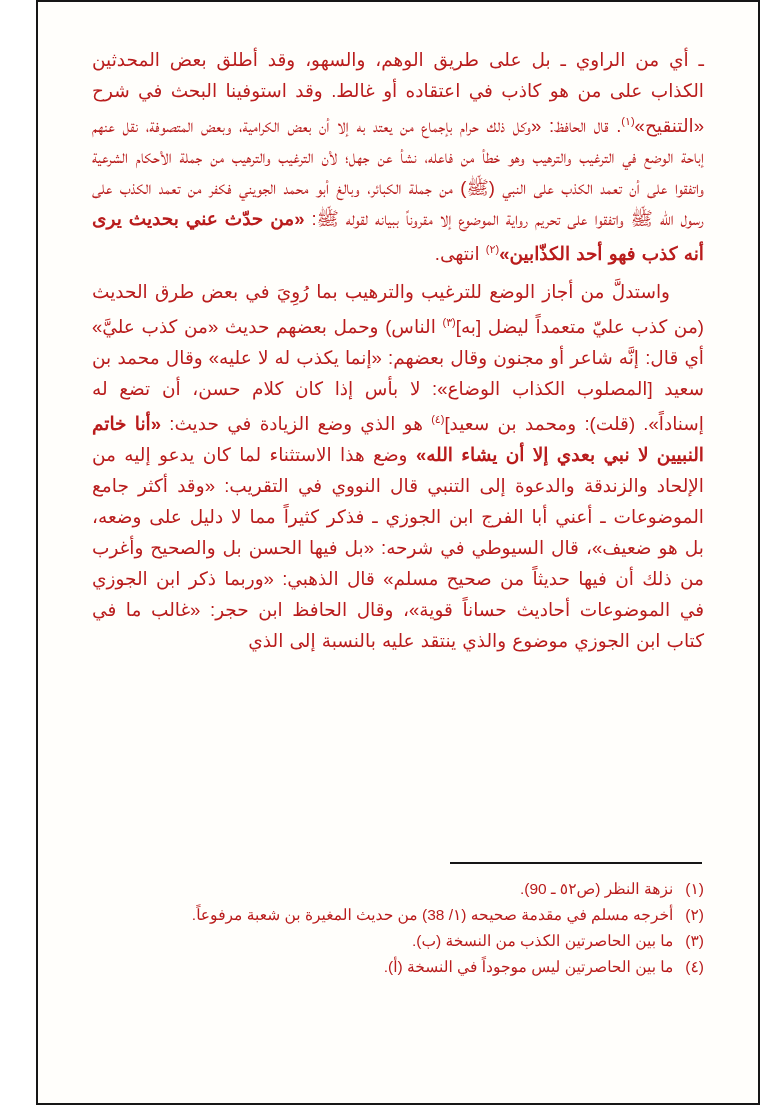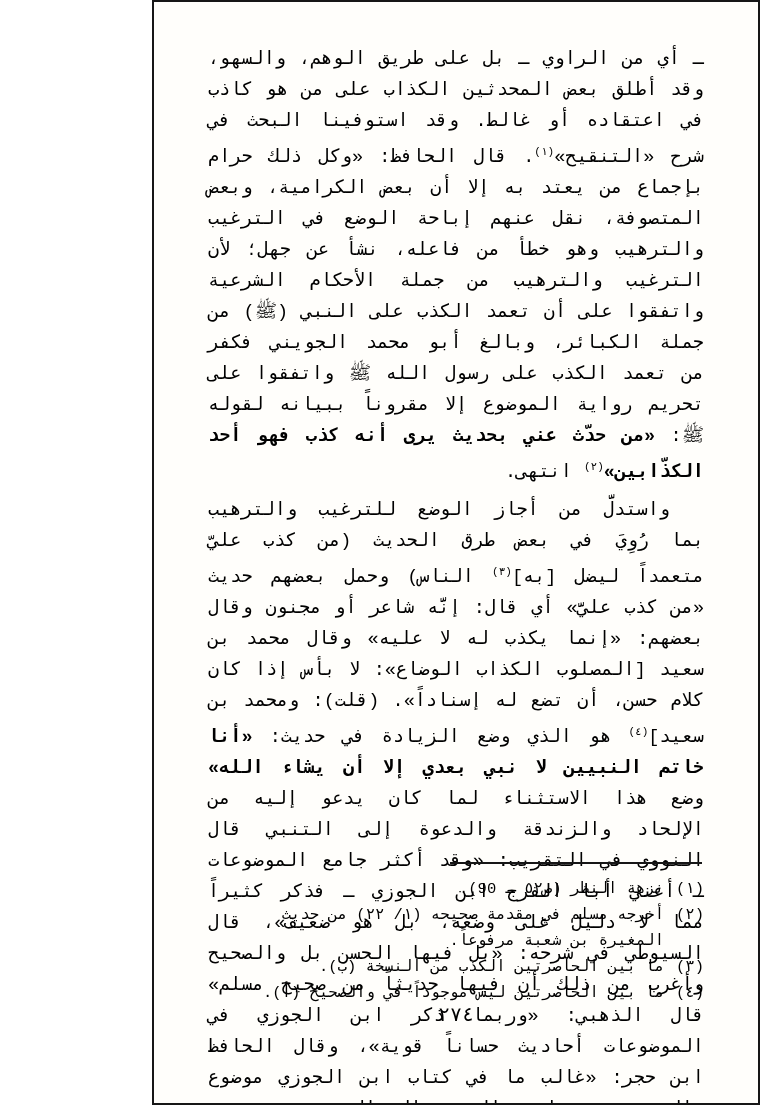--- a/index.html
+++ b/index.html
@@ -2,29 +2,29 @@
 <html lang="ar" dir="rtl"><head>
 <meta charset="utf-8">
 <style>
   html, body {
     margin: 0;
     padding: 0;
     background: #ffffff;
   }
   .page {
     position: relative;
-    width: 608px;
+    width: 724px;
     height: 1105px;
     box-sizing: border-box;
     background: #fffefb;
     border: 2px solid #161616;
     overflow: hidden;
     direction: rtl;
-    font-family: Liberation Mono, monospace;
-    color: #000000;
+    font-family: Liberation Sans, sans-serif;
+    color: #b91c1c;
   }
   .content {
     padding: 42px 54px 0 54px;
   }
   .para {
     margin: 0;
     font-size: 18.5px;
     line-height: 31px;
     text-align: justify;
     text-justify: inter-word;
@@ -93,28 +93,27 @@
 
   <div class="footnotes">
     <div class="fn-sep"></div>
     <div>
         <div class="footnote">
           <span class="fn-marker">(١)</span>
           <span class="fn-text">نزهة النظر (ص٥٢ ـ 90).</span>
         </div>
         <div class="footnote">
           <span class="fn-marker">(٢)</span>
-          <span class="fn-text">أخرجه مسلم في مقدمة صحيحه (١/ ٢٢) من حديث المغيرة بن شعبة مرفوعاً.</span>
+          <span class="fn-text">أخرجه مسلم في مقدمة صحيحه (١/ 38) من حديث المغيرة بن شعبة مرفوعاً.</span>
         </div>
         <div class="footnote">
           <span class="fn-marker">(٣)</span>
           <span class="fn-text">ما بين الحاصرتين الكذب من النسخة (ب).</span>
         </div>
         <div class="footnote">
           <span class="fn-marker">(٤)</span>
-          <span class="fn-text">ما بين الحاصرتين ليس موجوداً في والصحيح (أ).</span>
+          <span class="fn-text">ما بين الحاصرتين ليس موجوداً في النسخة (أ).</span>
         </div>
       </div>
   </div>
 
-  <div class="page-number">٢٧٤</div>
 
 </div>
 
 </body></html>

